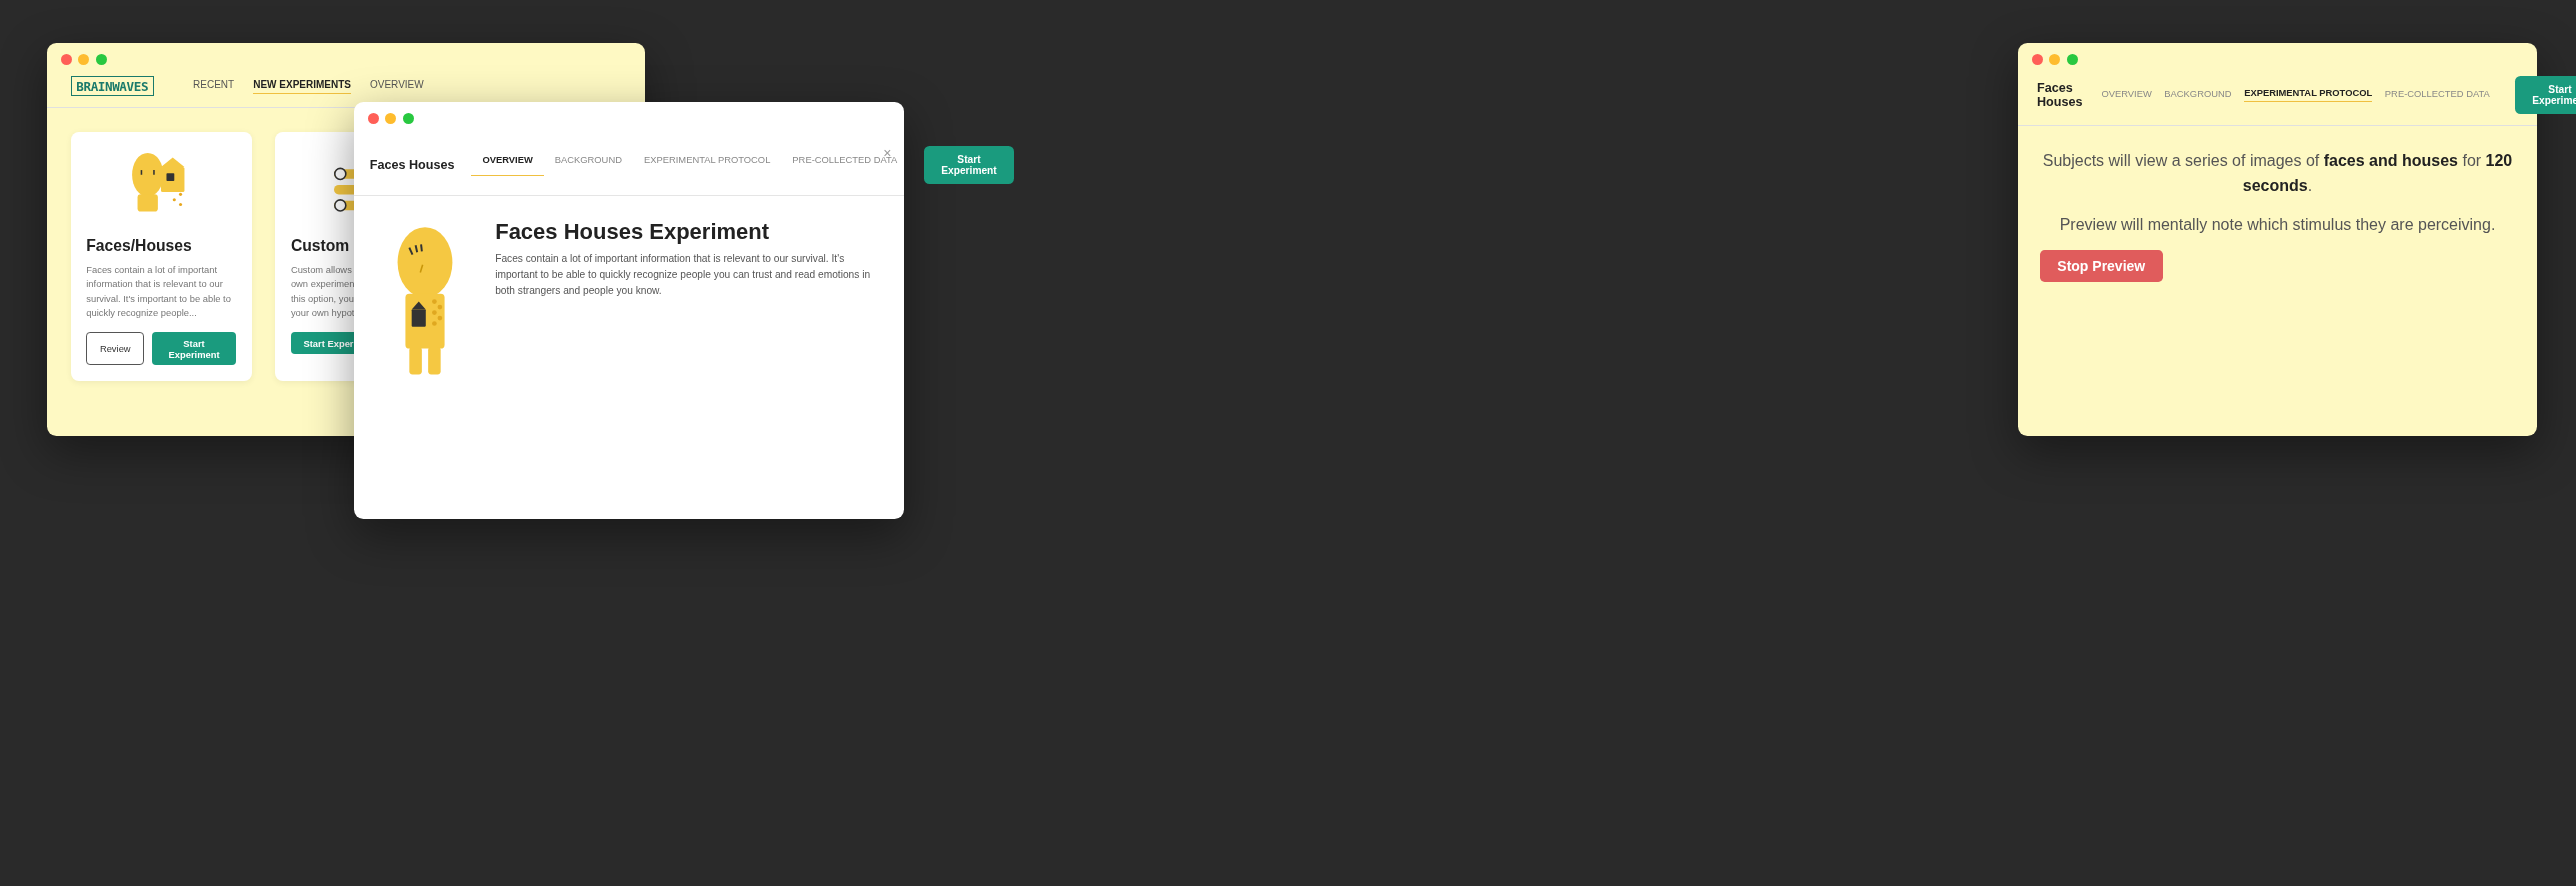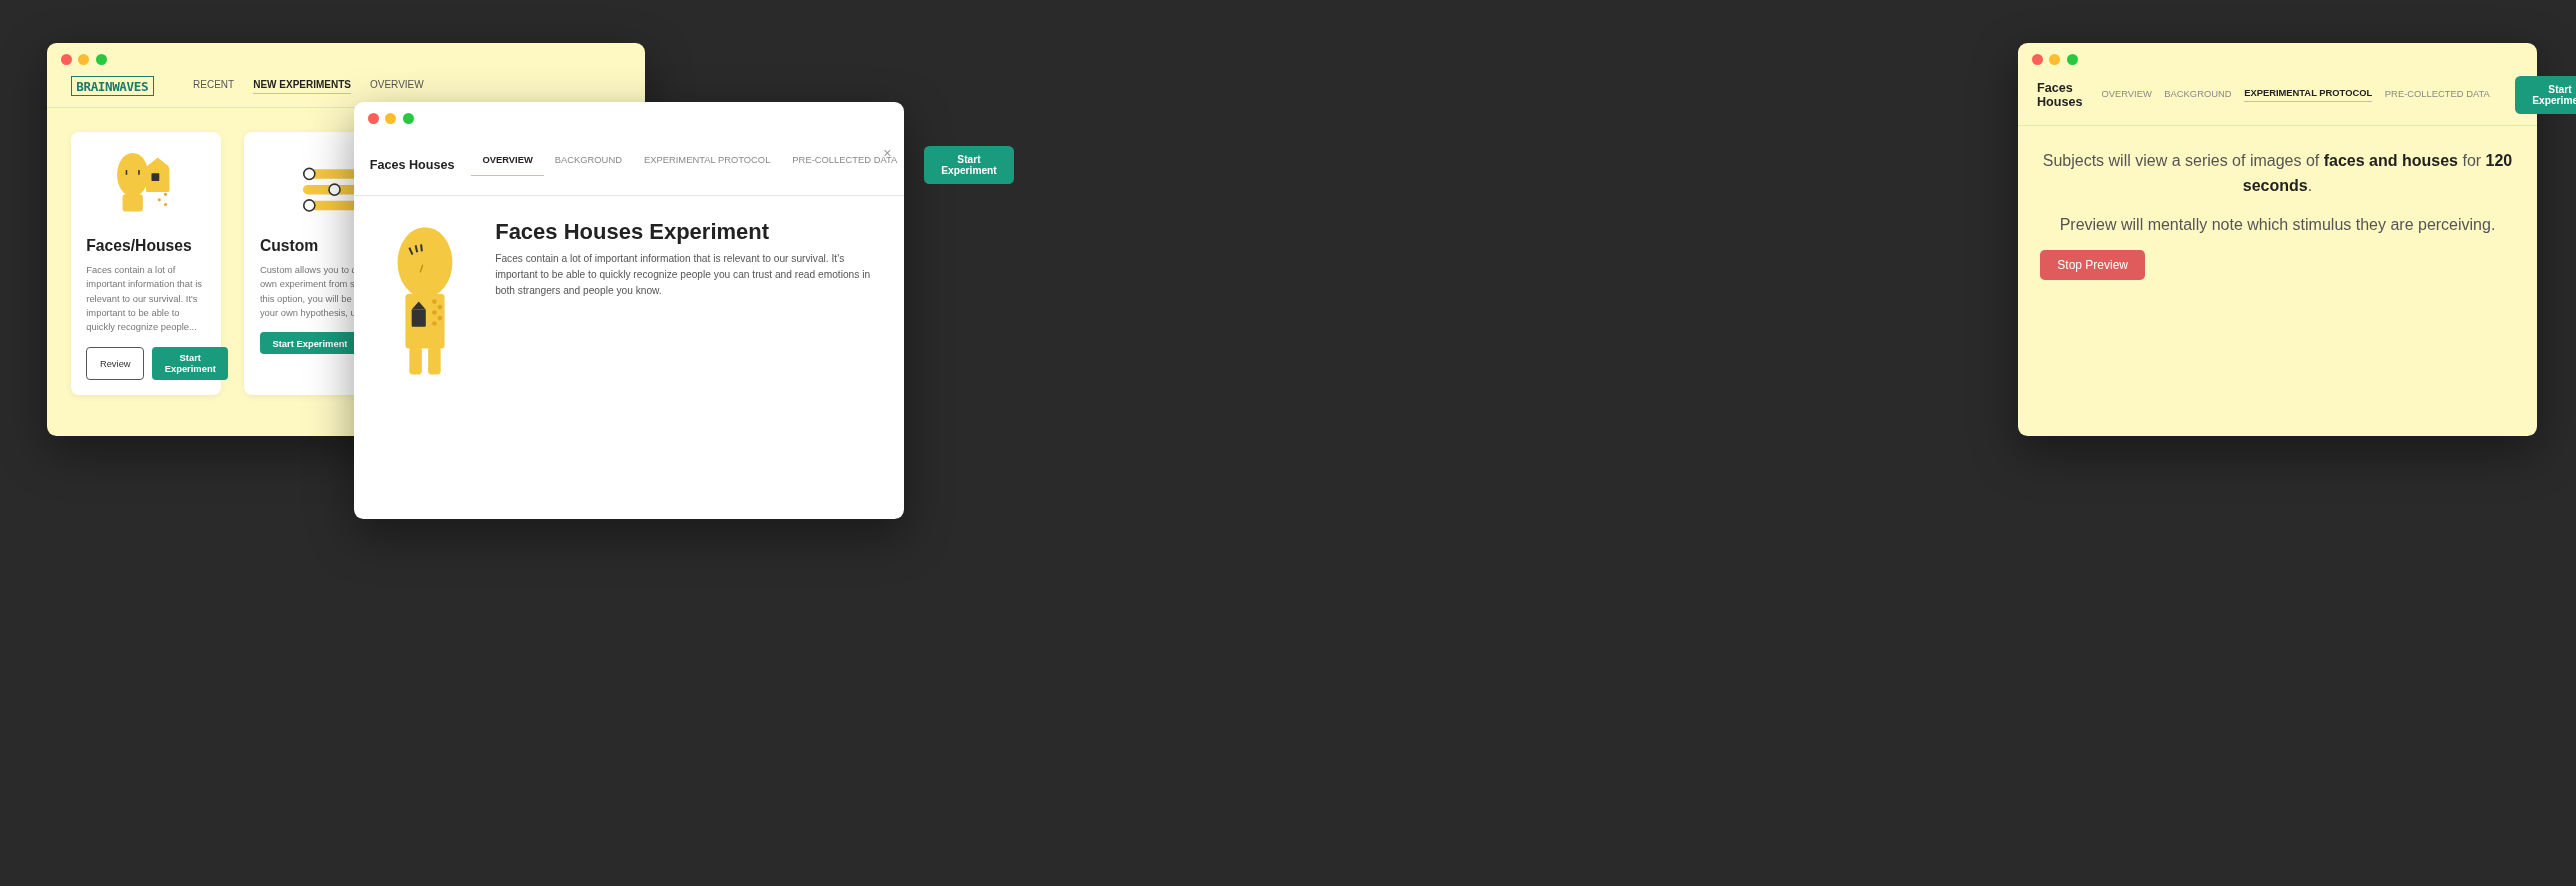--- a/index.html
+++ b/index.html
@@ -89,21 +89,21 @@
     .window-1-content {
       padding: 23.6px;
       display: flex;
       gap: 23.6px;
     }
 
     .experiment-card {
       background: white;
       border-radius: 7.9px;
       padding: 15.7px;
-      width: 150px;
+      width: 181px;
       box-shadow: 0 1.6px 6.3px rgba(0,0,0,0.06);
     }
 
     .card-illustration {
       width: 100%;
       height: 79px;
       margin-bottom: 11px;
       display: flex;
       align-items: center;
       justify-content: center;
@@ -312,23 +312,23 @@
       color: #222;
       font-weight: 700;
     }
 
     .btn-stop {
       background: #e05c5c;
       color: white;
       border: none;
       padding: 7.9px 17.3px;
       border-radius: 4.7px;
-      font-size: 12px;
-      cursor: pointer;
-      font-weight: 400;
+      font-size: 14px;
+      cursor: pointer;
+      font-weight: 700;
     }
 
   </style>
 </head>
 <body>
 
 <div class="window window-1">
   <div class="window-titlebar">
     <span class="dot dot-red"></span>
     <span class="dot dot-yellow"></span>

